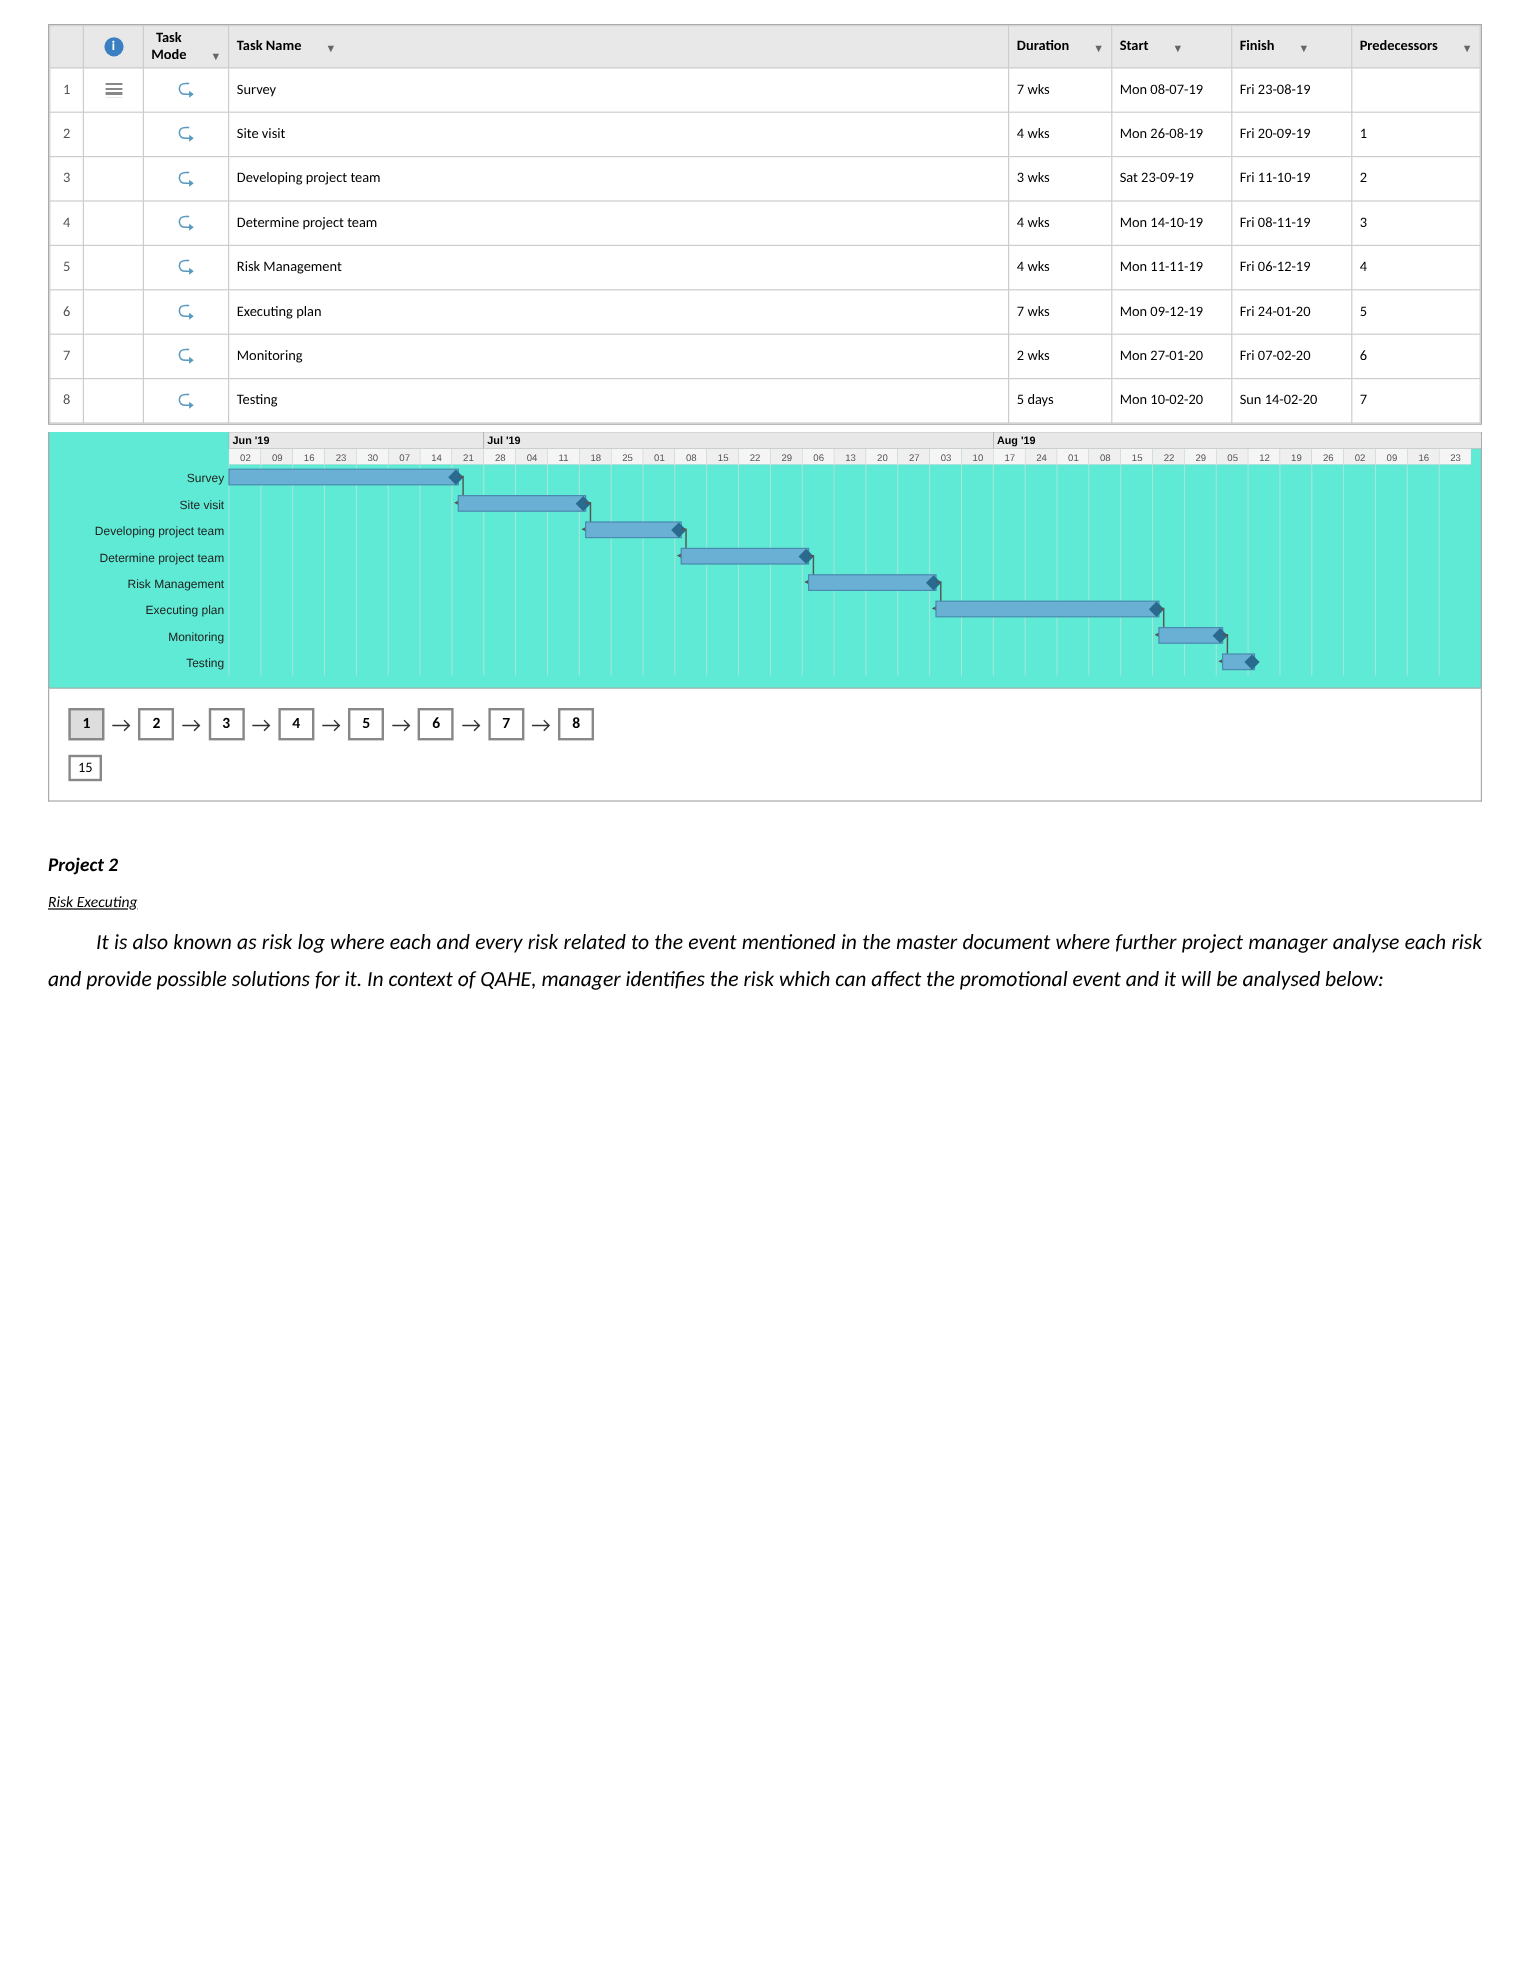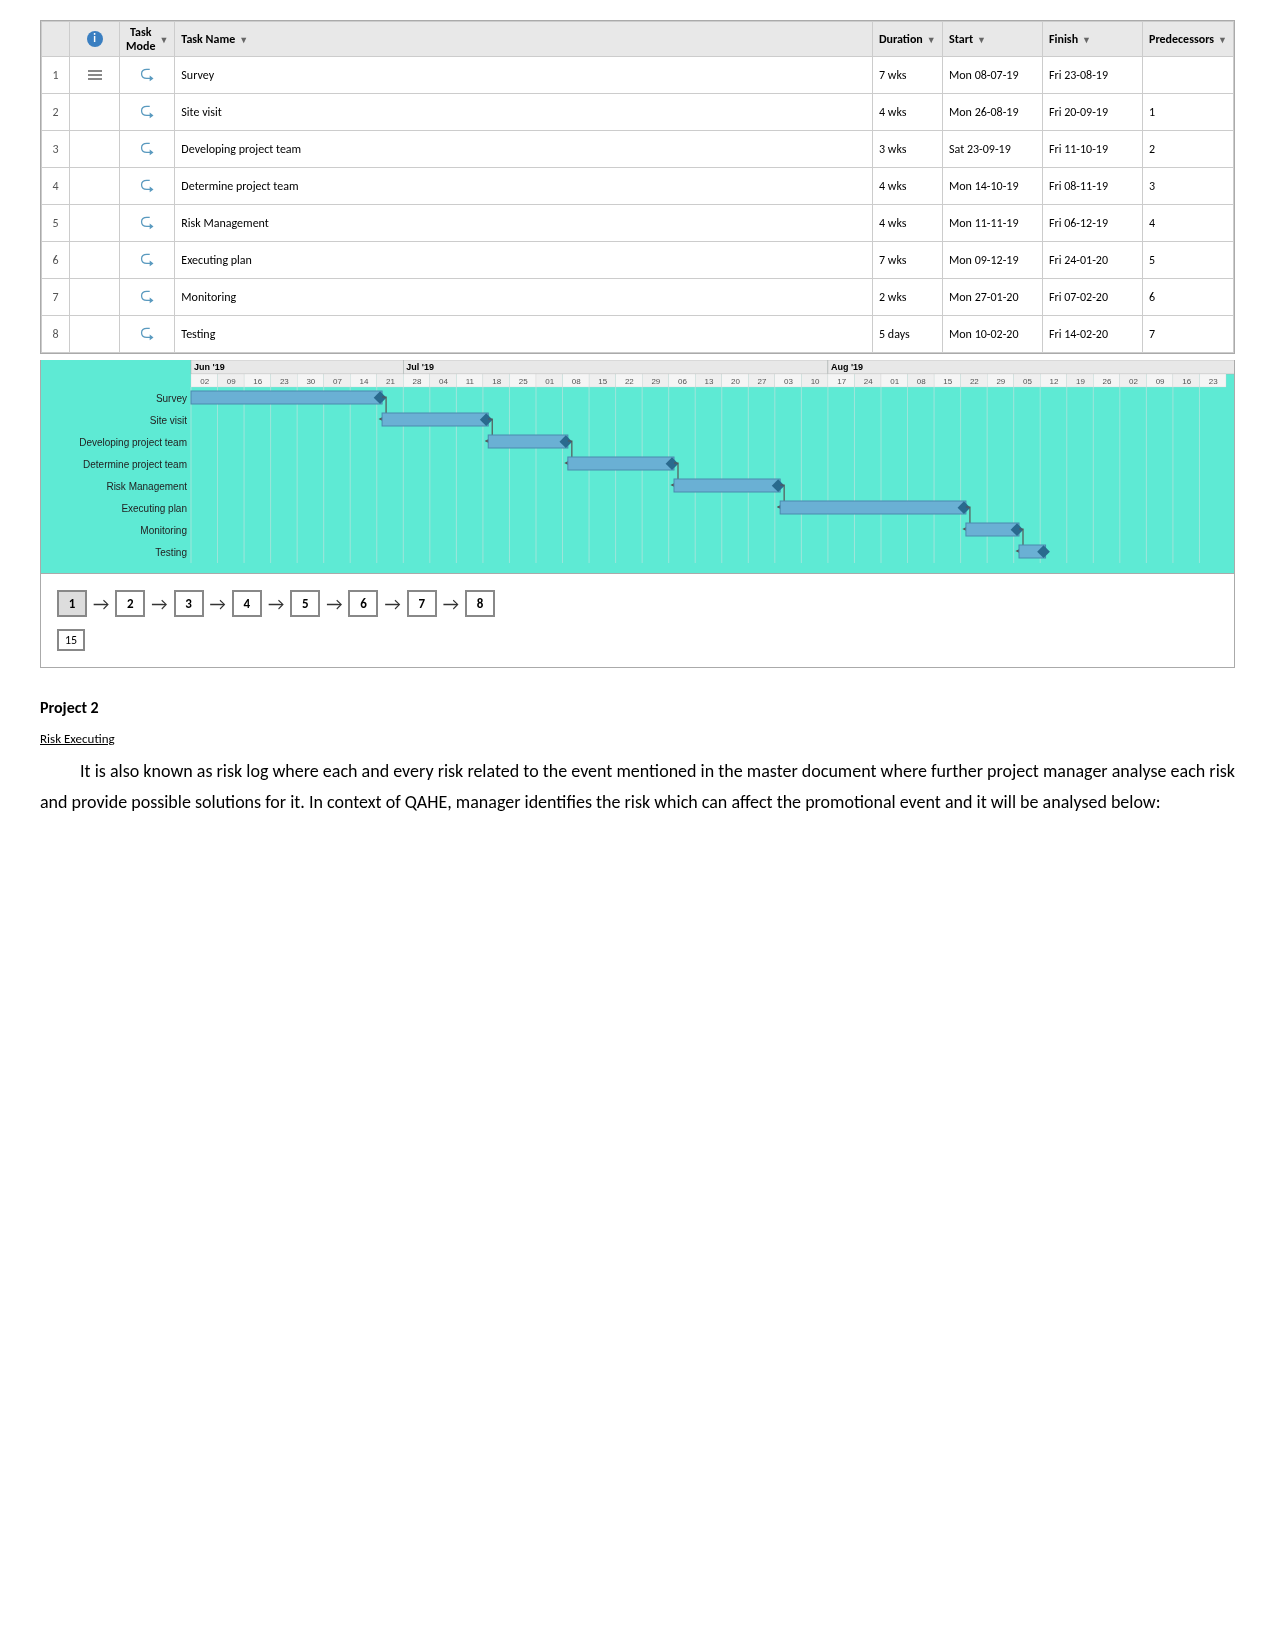--- a/index.html
+++ b/index.html
@@ -106,21 +106,22 @@
     .network-box-small {
       border: 2px solid #888;
       padding: 2px 6px;
       font-size: 12px;
       background: #fff;
       display: inline-block;
     }
 
     
     .text-section {
-      margin-top: 30px;
+      margin-top: 44px;
+      font-style: italic;
     }
     .project-title {
       font-size: 16px;
       font-weight: bold;
       margin-bottom: 14px;
     }
     .risk-register-link {
       text-decoration: underline;
       cursor: pointer;
       margin-bottom: 10px;
@@ -129,22 +130,22 @@
     .paragraph-text {
       text-indent: 40px;
       text-align: justify;
       line-height: 1.7;
       font-size: 18px;
     }
 
     
     .th-container {
       display: flex;
-      align-items: center;
-      gap: 4px;
+      align-items: flex-end;
+      gap: 20px;
     }
     .sort-arrow {
       font-size: 9px;
       color: #666;
     }
   </style>
 </head>
 <body>
 
 <div class="gantt-section">
@@ -296,21 +297,21 @@
     <td>8</td>
     <td class="mode-cell">
       
     </td>
     <td class="mode-cell">
       <span style="color:#5a9abf;font-size:18px;cursor:pointer;">⮎</span>
     </td>
     <td class="name-cell">Testing</td>
     <td class="duration-cell">5 days</td>
     <td class="start-cell">Mon 10-02-20</td>
-    <td class="finish-cell">Fri 14-02-20</td>
+    <td class="finish-cell">Sun 14-02-20</td>
     <td class="pred-cell">7</td>
   </tr>
       </tbody>
   </table>
 </div>
 
 <div class="chart-section">
   <div class="gantt-chart-wrapper">
     <svg id="gantt-svg" width="1195" height="213" style="display:block;">
         <defs>

